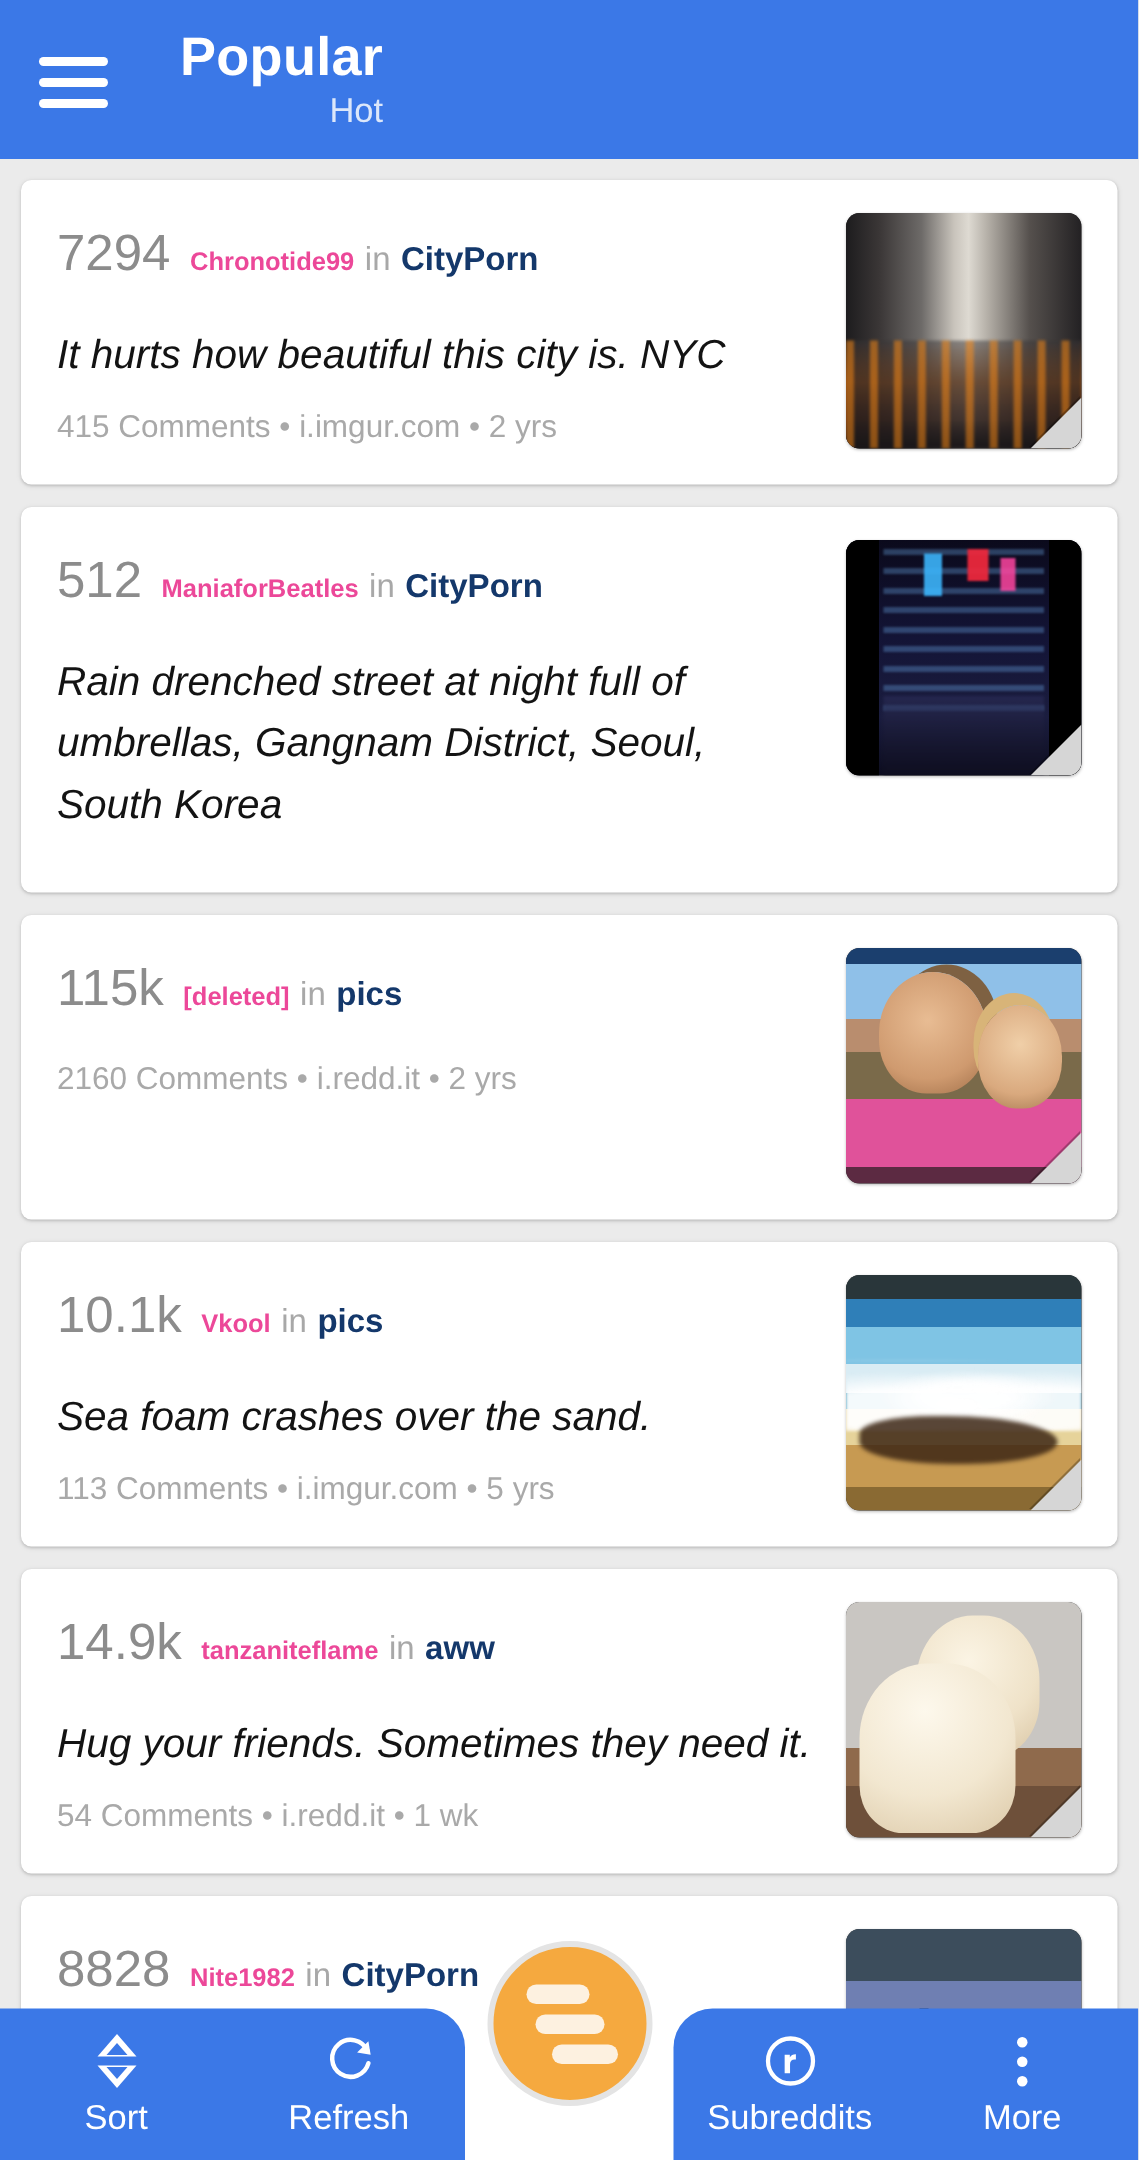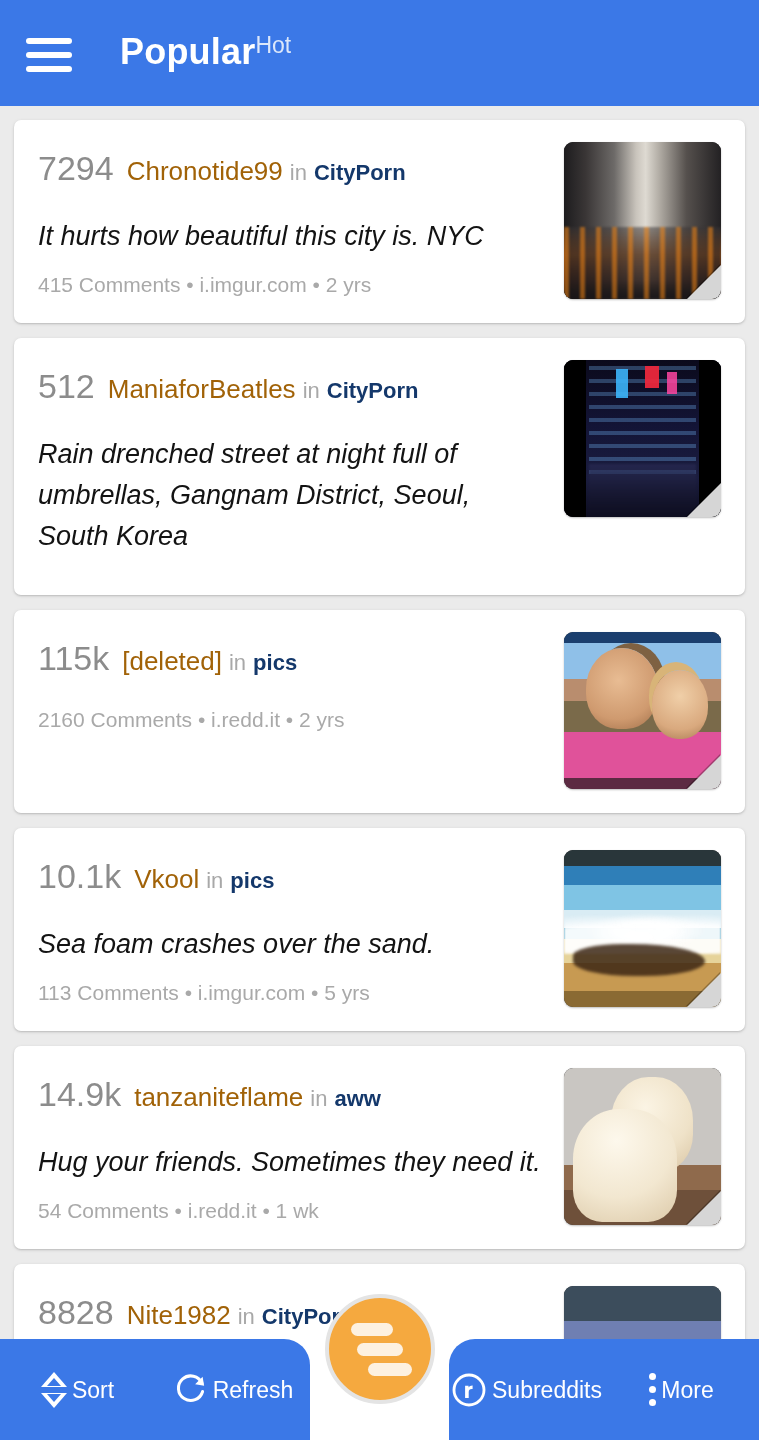--- a/index.html
+++ b/index.html
@@ -45,23 +45,24 @@
   }
   .hamburger span {
     display: block;
     width: 46px;
     height: 6px;
     background: #ffffff;
     border-radius: 3px;
   }
   .header-titles {
     display: flex;
-    flex-direction: row;
+    flex-direction: column;
     justify-content: center;
     margin-top: -2px;
+    align-items: flex-end;
   }
   .header-title {
     color: #ffffff;
     font-size: 36px;
     font-weight: bold;
     line-height: 42px;
     letter-spacing: 0.2px;
   }
   .header-sub {
     color: #dce7fa;
@@ -106,23 +107,23 @@
     margin-bottom: 12px;
   }
   .score {
     color: #8c8c8c;
     font-size: 34px;
     font-weight: 300;
     line-height: 40px;
     margin-right: 13px;
   }
   .author {
-    color: #a16207;
-    font-size: 26px;
-    font-weight: normal;
+    color: #ec4899;
+    font-size: 17px;
+    font-weight: bold;
     line-height: 30px;
   }
   .in-word {
     color: #a8a8a8;
     font-size: 22px;
     font-weight: normal;
     line-height: 30px;
     margin: 16px 7px;
   }
   .subreddit {
@@ -349,21 +350,21 @@
     width: 310px;
     border-top-right-radius: 26px;
   }
   .bb-right {
     right: 0;
     width: 310px;
     border-top-left-radius: 26px;
   }
   .nav-item {
     display: flex;
-    flex-direction: row;
+    flex-direction: column;
     align-items: center;
     justify-content: center;
     gap: 5px;
     cursor: pointer;
     width: 150px;
   }
   .nav-icon {
     height: 38px;
     display: flex;
     align-items: center;

